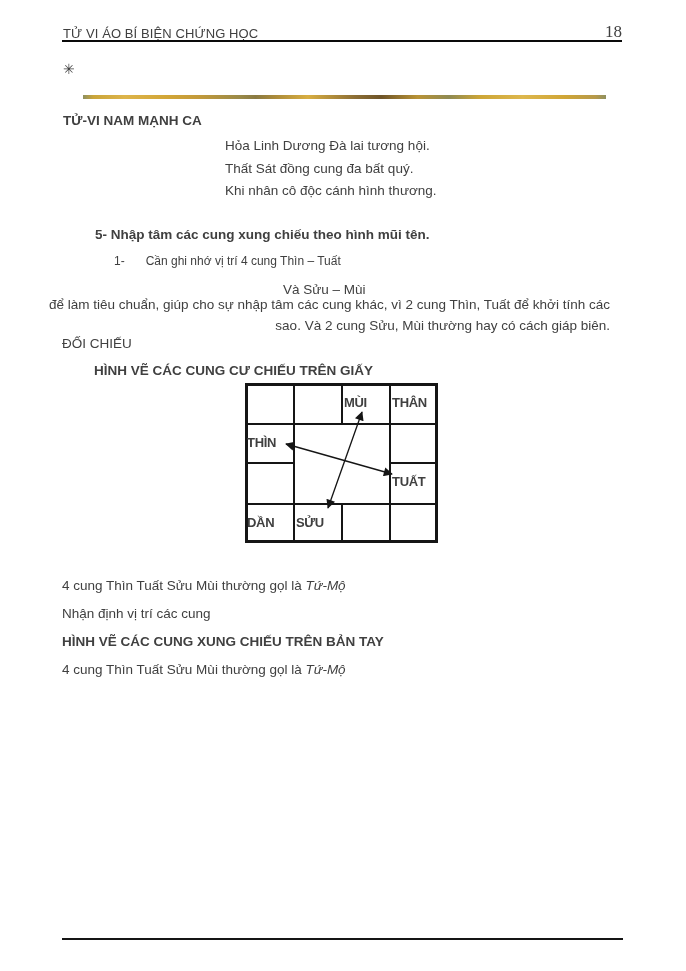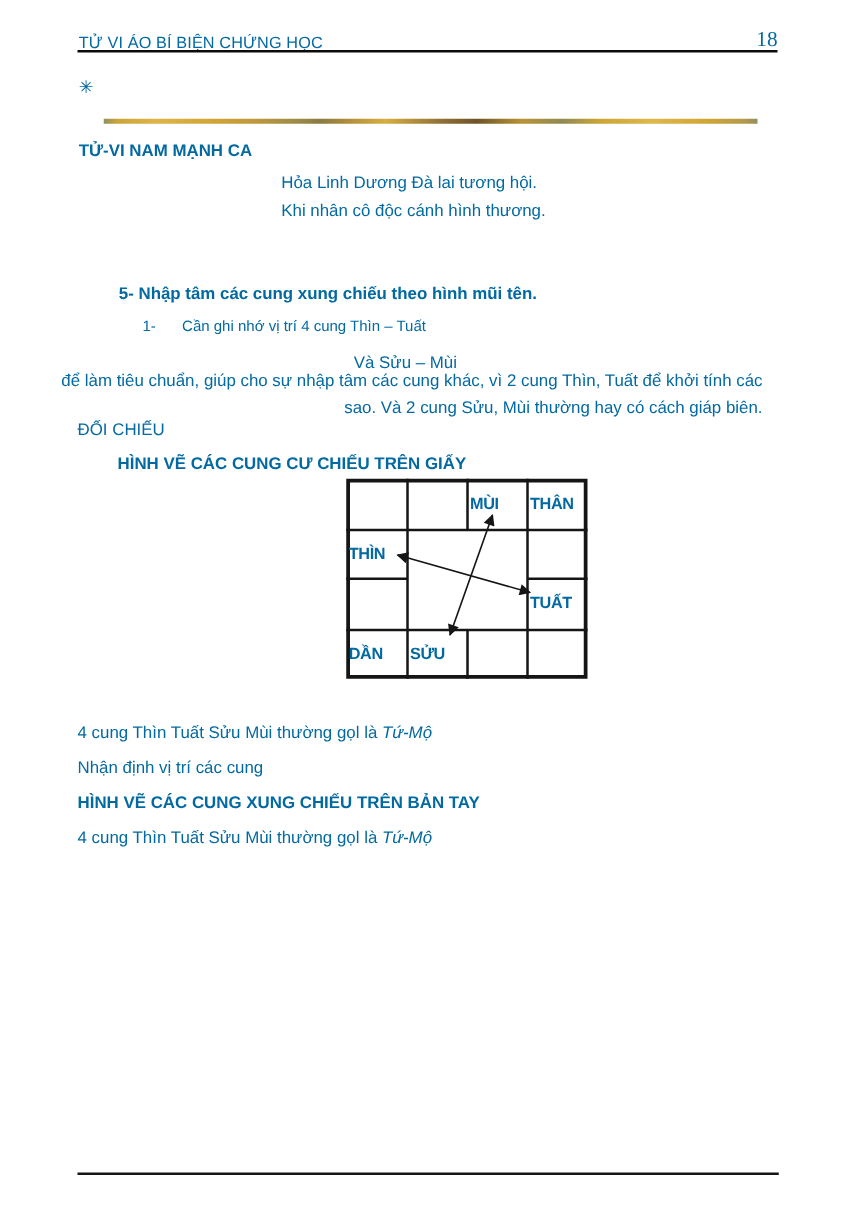--- a/index.html
+++ b/index.html
@@ -1,18 +1,18 @@
 <!DOCTYPE html>
 <html><head>
 <meta charset="utf-8">
 <style>
   html,body{margin:0;padding:0;background:#ffffff;}
   .page{
     position:relative; width:686px; height:971px; background:#ffffff;
-    font-family:"Liberation Sans", sans-serif; color:#0369a1; overflow:hidden;text-decoration:underline;
+    font-family:"Liberation Sans", sans-serif; color:#404040; overflow:hidden;text-decoration:underline;
   }
   .abs{position:absolute; line-height:1.25; white-space:nowrap;}
   .b{font-weight:bold;}
   .header-title{left:63px; top:26px; font-size:13px; letter-spacing:0.1px;}
   .page-number{left:540px; top:21px; width:82px; text-align:right;
     font-family:"Liberation Serif", serif; font-size:17px;}
   .header-rule{left:62px; top:40px; width:560px; height:2px; background:#0a0a0a;}
   .asterisk{left:63px; top:61px; font-size:14px;}
   .divider-bar{left:83px; top:95px; width:523px; height:4px;
     background:linear-gradient(90deg,#8e9060 0%,#caa53a 2%,#ddb44a 8%,#d2a637 16%,
@@ -23,21 +23,21 @@
   .poem{left:225px; top:135px; font-size:13.5px;}
   .poem div{line-height:22.6px;}
   .heading5{left:95px; top:227px; font-size:13.5px;}
   .item1{left:114px; top:254px; font-size:12px;}
   .item1 .item-text{margin-left:21px;}
   .centered-line{left:283px; top:282px; font-size:13.5px;}
   .paragraph{left:46px; top:294px; width:564px; font-size:13.5px;
     line-height:21px; white-space:normal;text-align:right;}
   .doi-chieu{left:62px; top:336px; font-size:13.5px;}
   .figure1-title{left:62px; top:363px; font-size:13.5px;padding-left:32px;}
-  .diagram{left:245px; top:383px; width:193px; height:160px;margin-left:32px;}
+  .diagram{left:245px; top:383px; width:193px; height:160px;}
   .diagram svg{position:absolute; left:0; top:0; overflow:visible;}
   .palace{position:absolute; display:flex; align-items:center; padding-left:2px;
     font-size:13px; font-weight:bold; letter-spacing:-0.3px;}
   .p-mui {left:97px;  top:0;     width:46px; height:41px;}
   .p-than{left:145px; top:0;     width:46px; height:41px;}
   .p-thin{left:0;     top:41px;  width:47px; height:39px;}
   .p-tuat{left:145px; top:80px;  width:46px; height:39px;}
   .p-dan {left:0;     top:121px; width:47px; height:39px;}
   .p-suu {left:49px;  top:121px; width:46px; height:39px;}
   .below-1{left:62px; top:578px; font-size:13.5px;}
@@ -56,20 +56,21 @@
   <div class="abs page-number">18</div>
   <div class="abs header-rule"></div>
 
   <div class="abs asterisk">✳</div>
   <div class="abs divider-bar"></div>
 
   <div class="abs section-title b">TỬ-VI NAM MẠNH CA</div>
 
   <div class="abs poem">
     <div>Hỏa Linh Dương Đà lai tương hội.</div>
+    <div>Thất Sát đồng cung đa bất quý.</div>
     <div>Khi nhân cô độc cánh hình thương.</div>
   </div>
 
   <div class="abs heading5 b">5- Nhập tâm các cung xung chiếu theo hình mũi tên.</div>
 
   <div class="abs item1">
     <span>1-</span><span class="item-text">Cần ghi nhớ vị trí 4 cung Thìn – Tuất</span>
   </div>
 
   <div class="abs centered-line">Và Sửu – Mùi</div>

